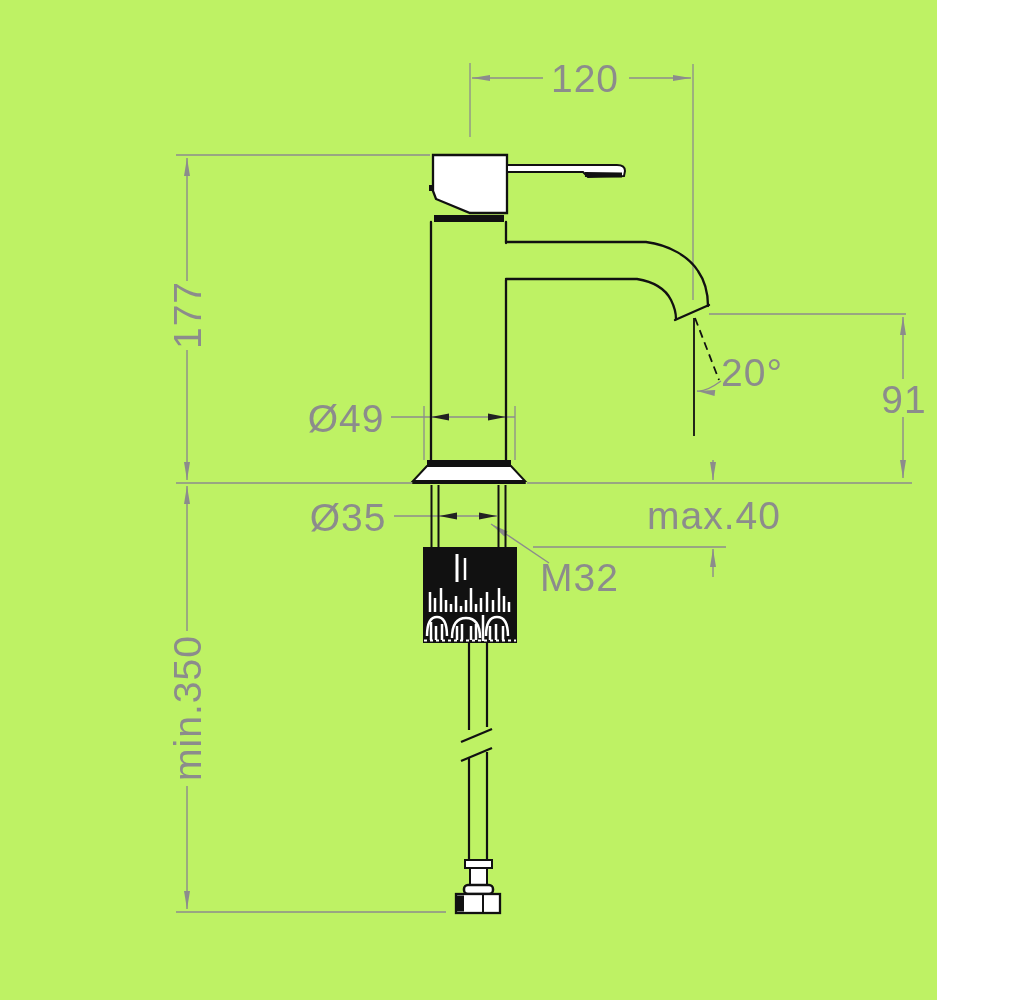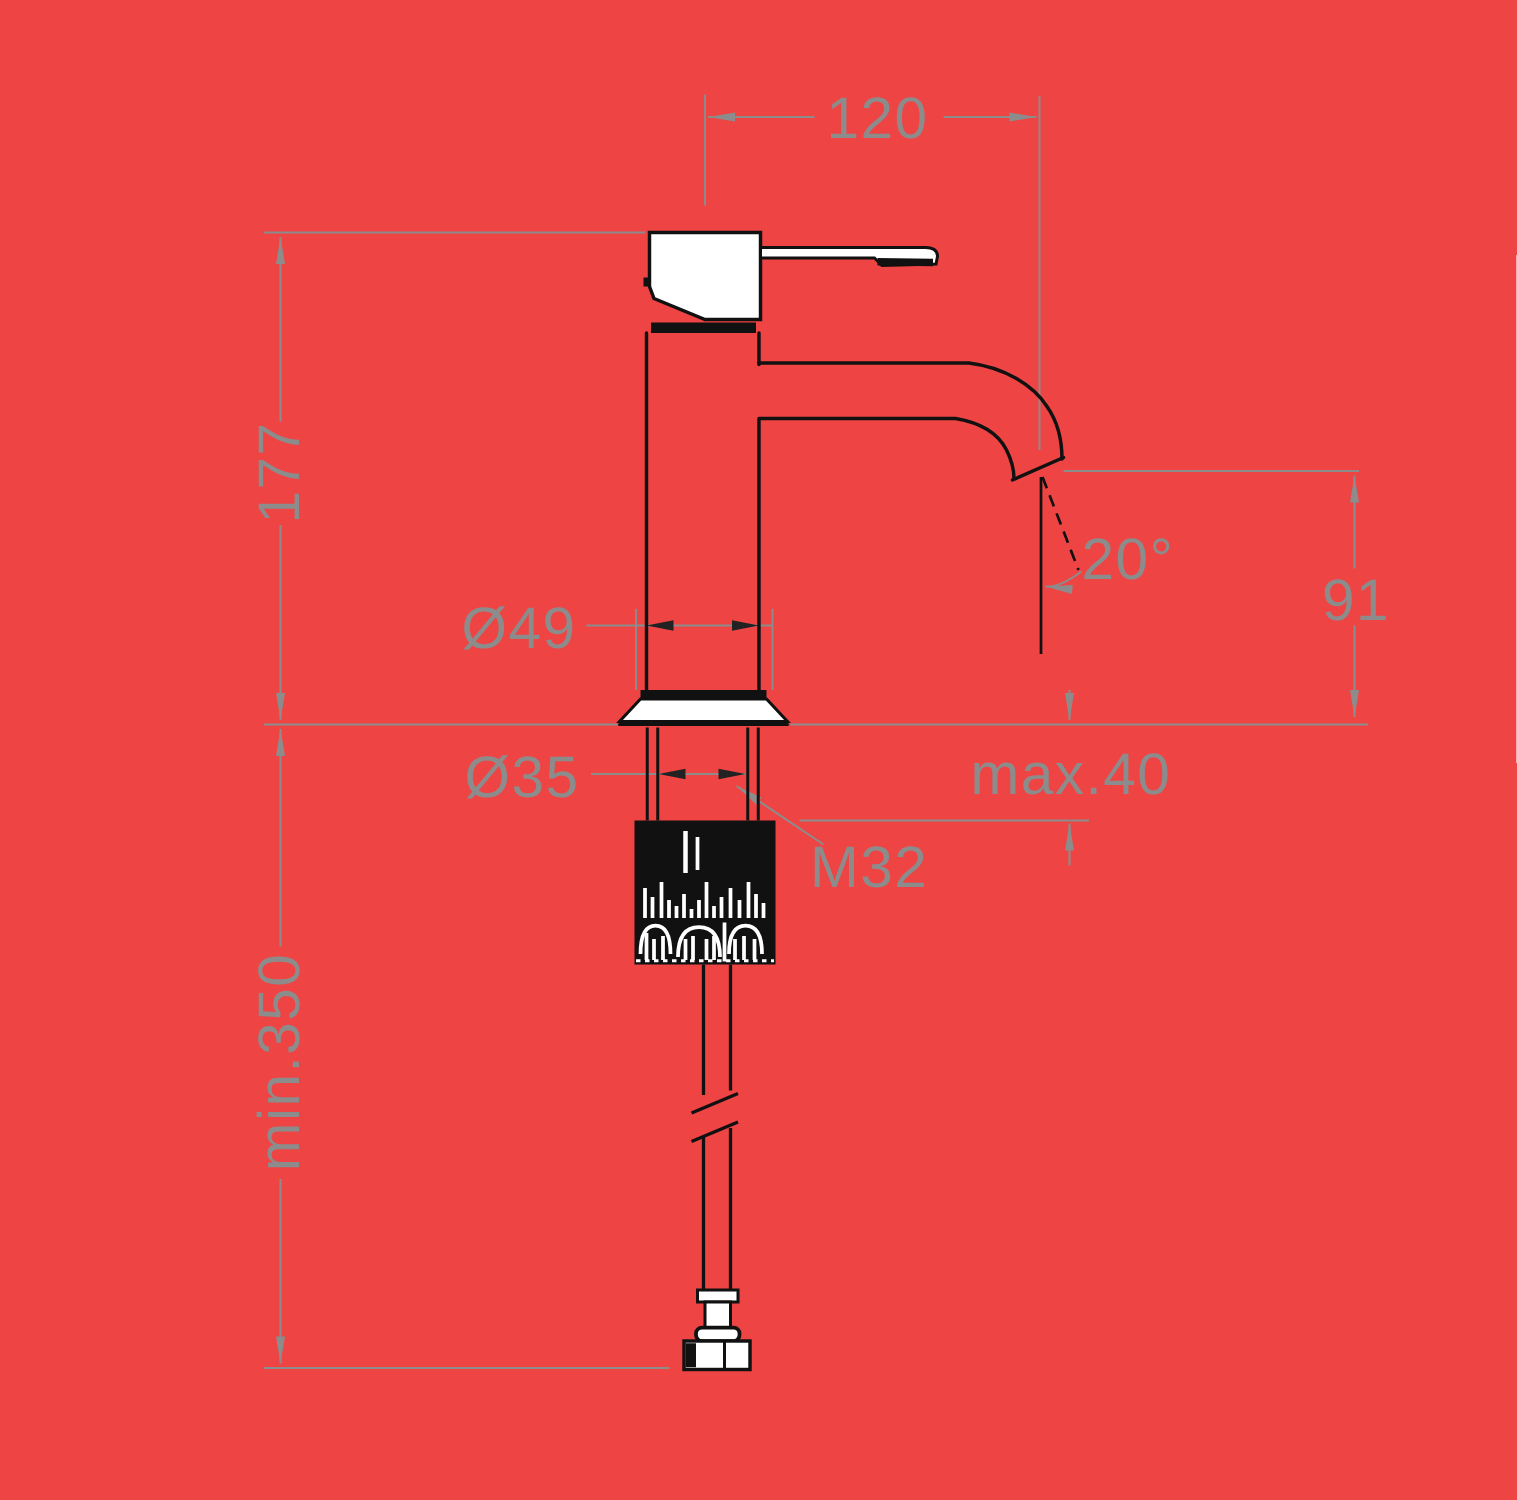--- a/index.html
+++ b/index.html
@@ -1,16 +1,16 @@
 <!DOCTYPE html>
 <html><head>
 <meta charset="utf-8">
 <style>
   html,body{margin:0;padding:0;background:#ffffff;}
-  .canvas{position:relative;width:1011px;height:1000px;background:#ef4444;overflow:hidden;}
+  .canvas{position:relative;width:937px;height:1000px;background:#bef264;overflow:hidden;}
   svg{display:block;}
   .dim-text{
     font-family:"Liberation Sans", sans-serif;
     font-size:39px;
     fill:#8c8c8c;
     letter-spacing:1px;
   }
   .dimline{stroke:#8c8c8c;stroke-width:1.4;fill:none;}
   .extline{stroke:#8c8c8c;stroke-width:1.3;fill:none;}
   .outline{stroke:#111111;stroke-width:2.3;fill:none;stroke-linecap:round;}

